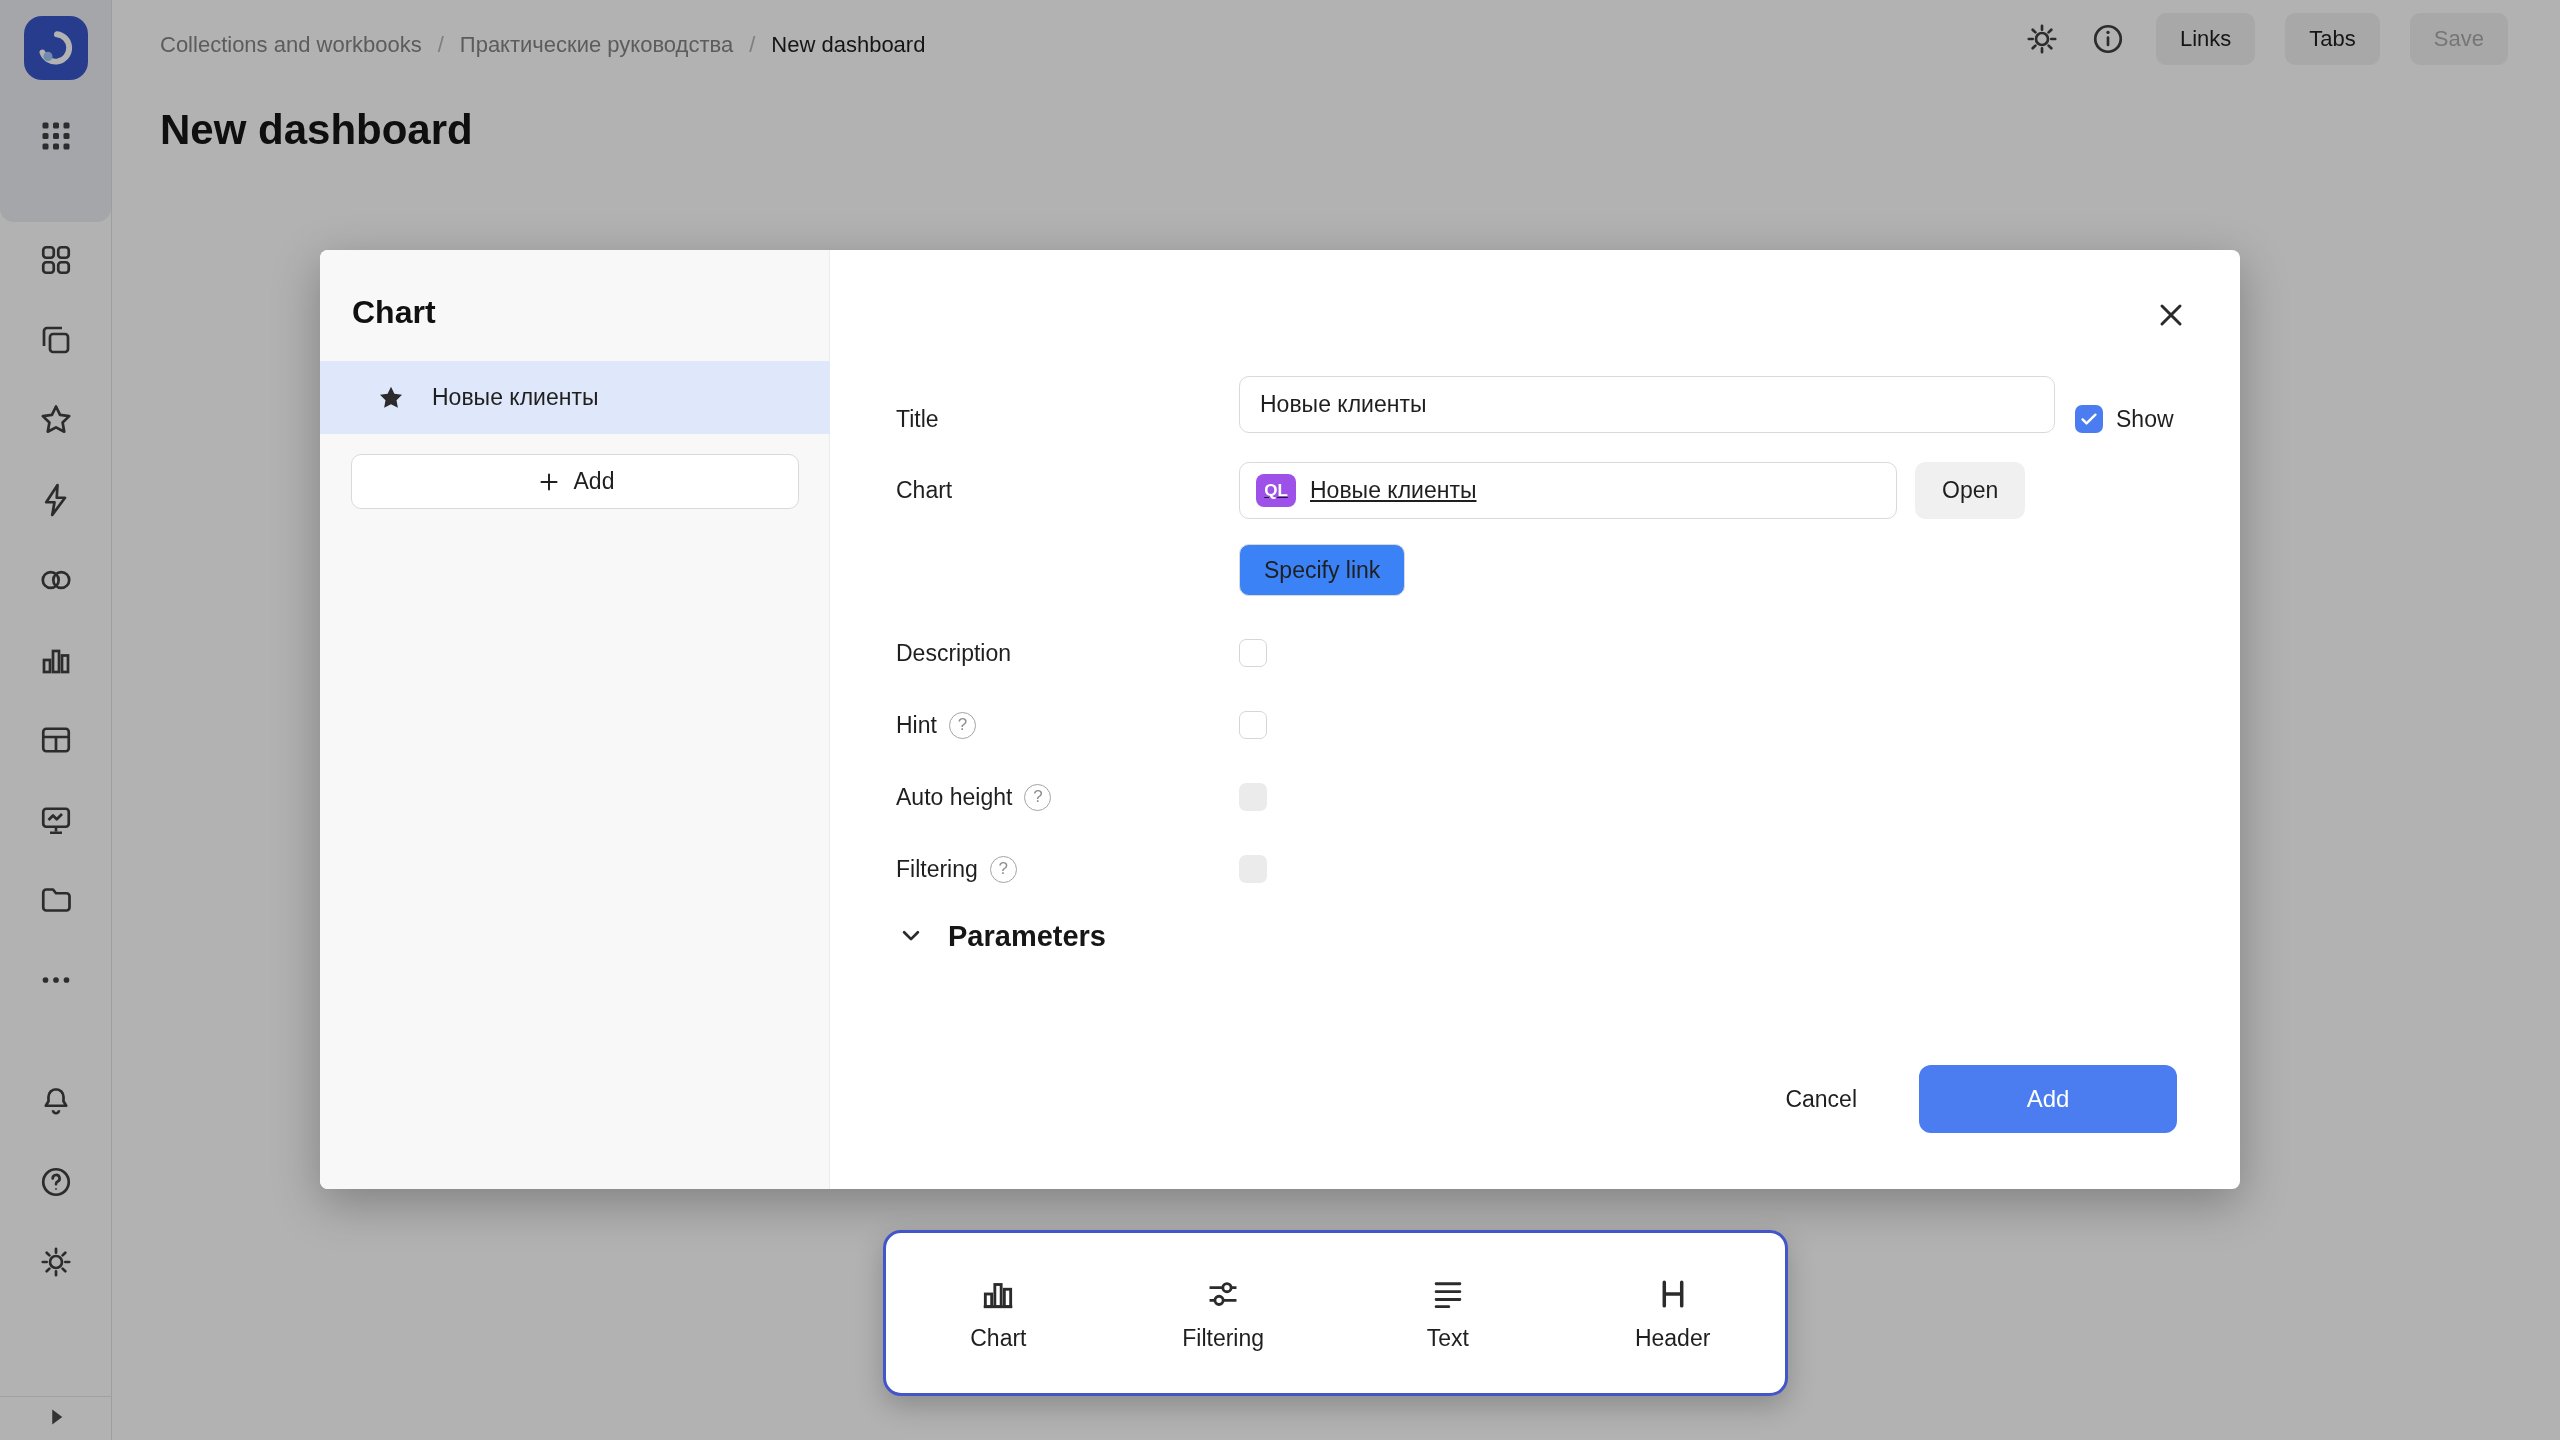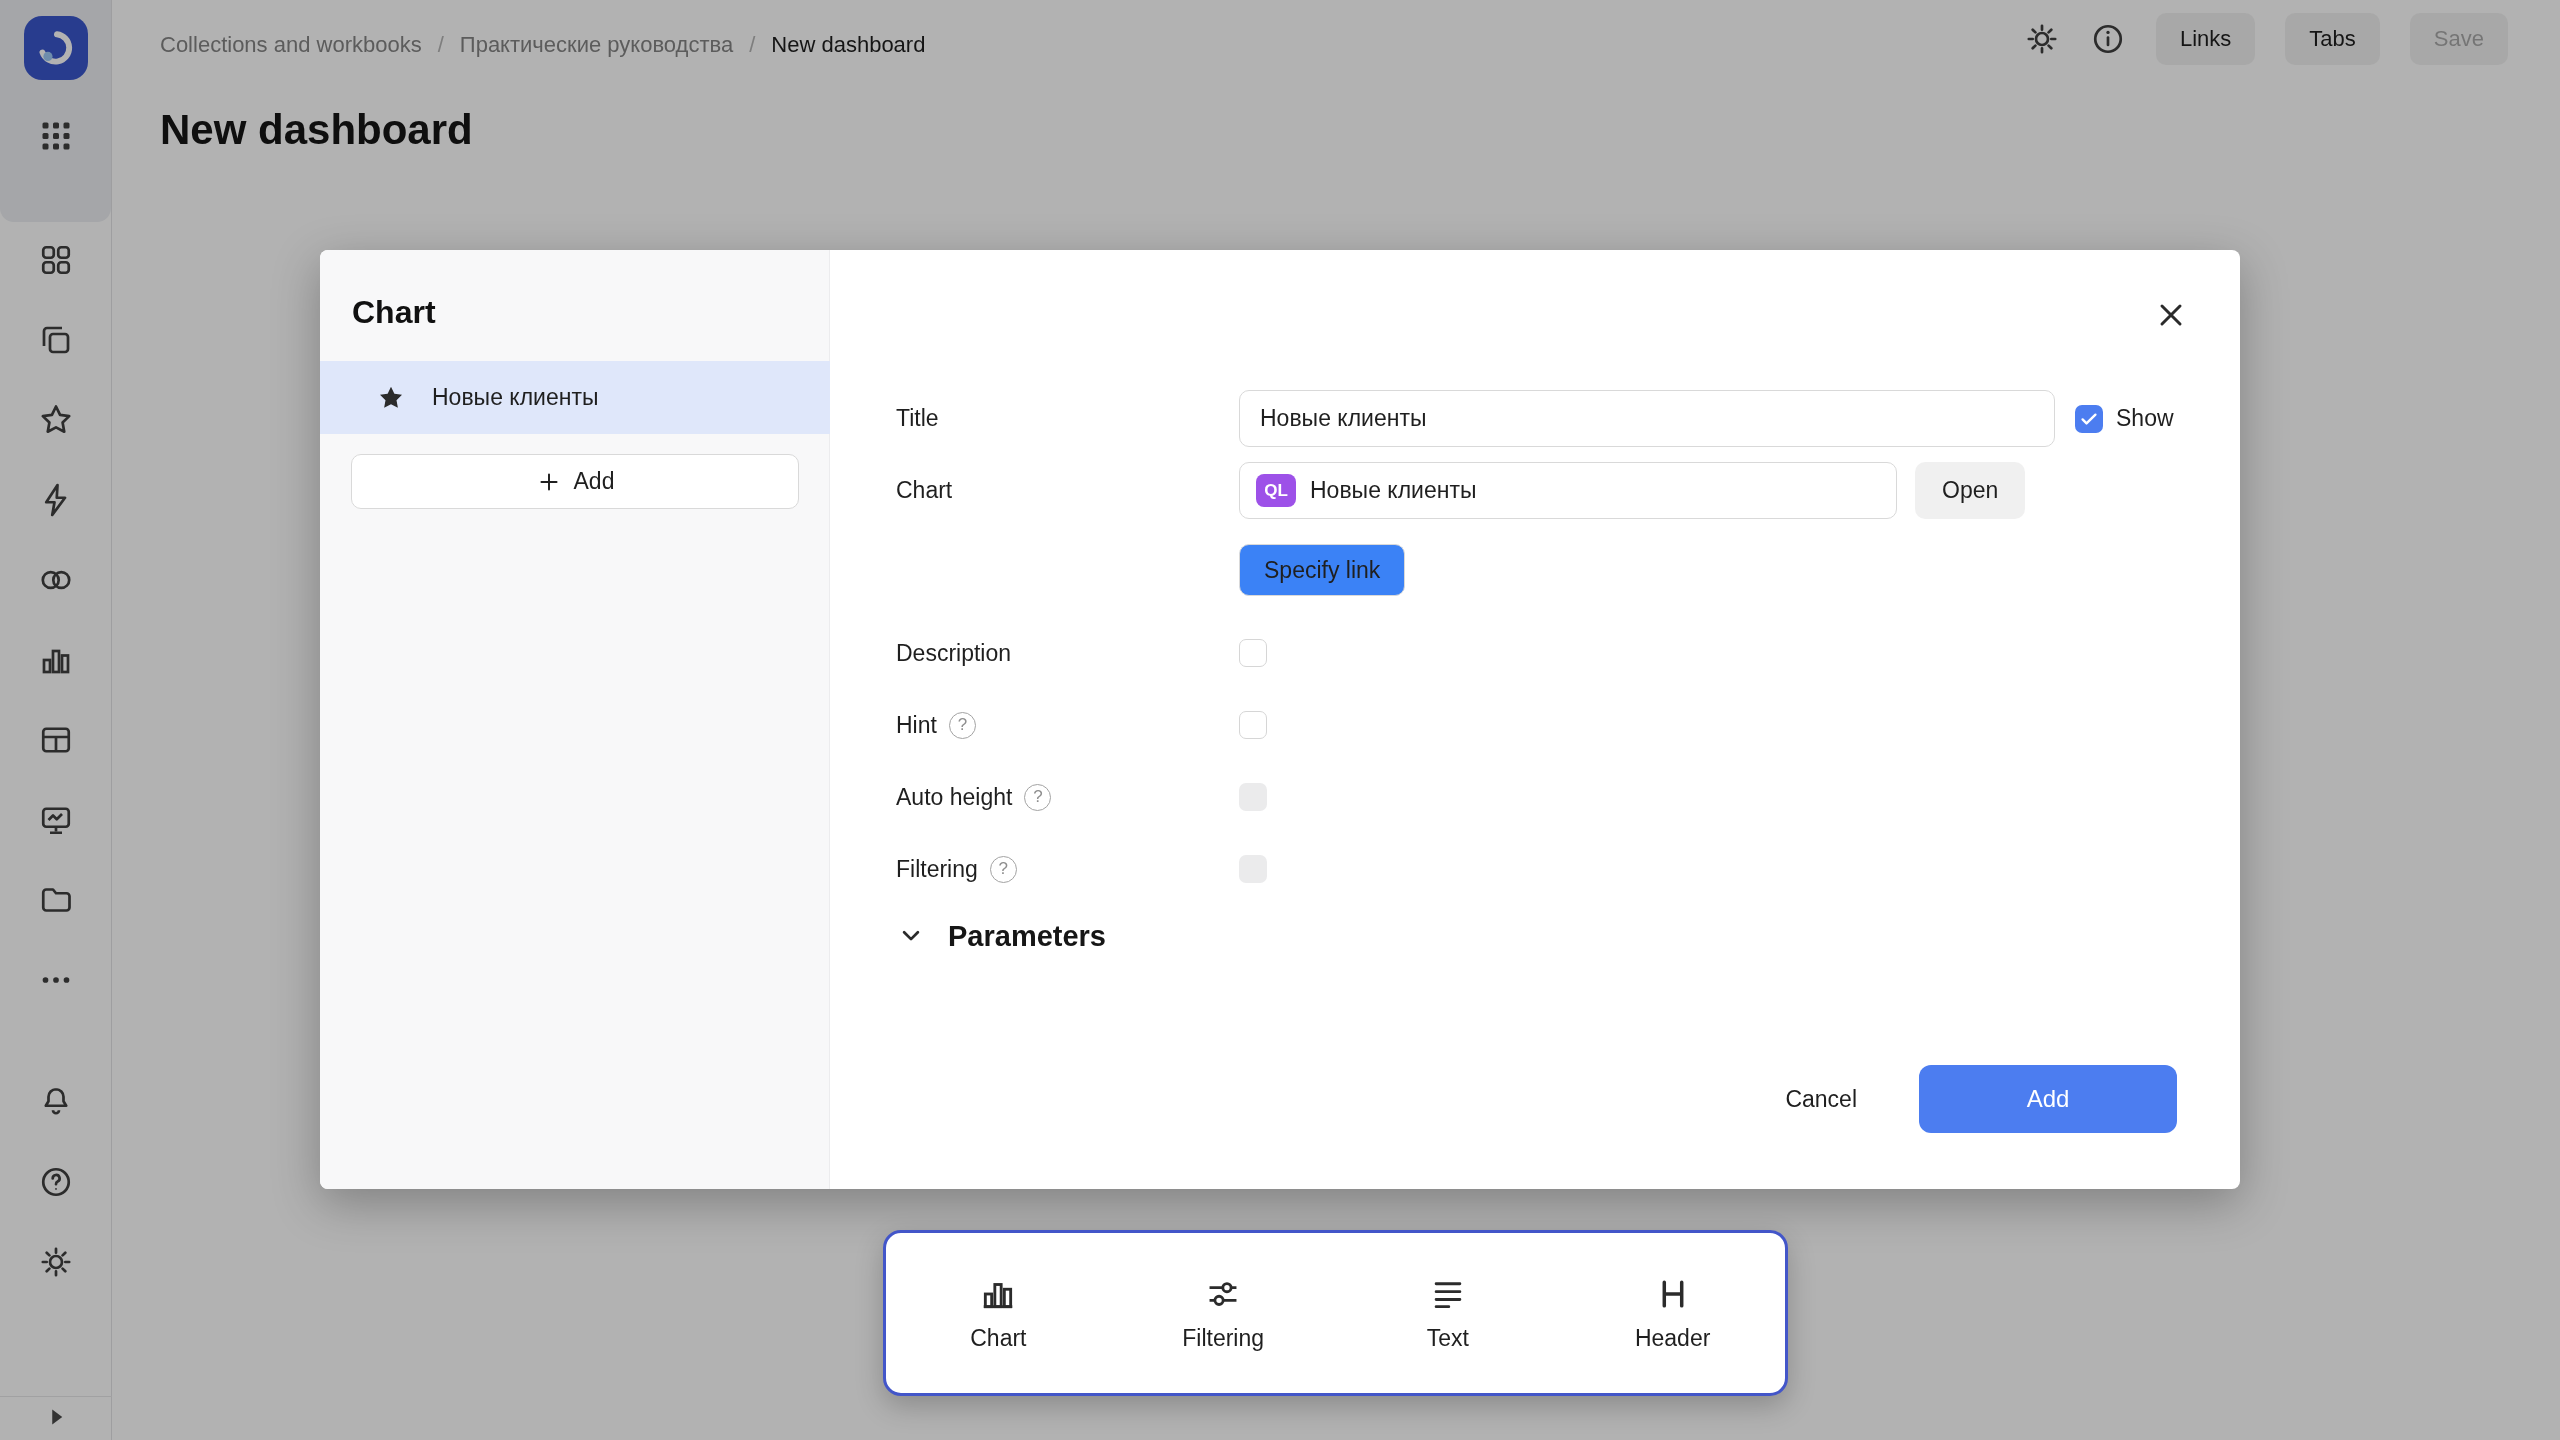--- a/index.html
+++ b/index.html
@@ -65,32 +65,32 @@
 
   .frow { position:absolute; left:66px; display:flex; align-items:center; }
   .flabel { width:343px; font-size:23px; color:#1f1f1f; display:flex; align-items:center; gap:12px; }
   .help { width:27px; height:27px; border:1.5px solid #a3a3a3; border-radius:50%;
     color:#8e8e8e; font-size:17px; display:flex; align-items:center; justify-content:center; cursor:pointer; }
 
   .text-input { height:57px; border:1px solid #d9d9d9; border-radius:10px; background:#fff;
     font-family:inherit; font-size:23px; color:#1f1f1f; padding:0 20px; outline:none; }
   .title-input { width:816px; }
 
-  .row-title { top:140px; }
+  .row-title { top:126px;align-items:flex-end; }
   .show-wrap { margin-left:20px; display:flex; align-items:center; gap:13px; font-size:23px; cursor:pointer; }
 
   .checkbox { width:28px; height:28px; border-radius:7px; flex:0 0 auto; cursor:pointer; }
   .checkbox.checked { background:#4c7df0; display:flex; align-items:center; justify-content:center; }
   .checkbox.unchecked { background:#fff; border:1.5px solid #d6d6d6; }
   .checkbox.disabled { background:#ebebec; border:none; cursor:default; }
 
   .row-chart { top:212px; }
   .chart-select { width:658px; height:57px; border:1px solid #d9d9d9; border-radius:10px;
     background:#fff; display:flex; align-items:center; padding:0 16px; gap:14px;
-    font-size:23px; cursor:pointer; }
+    font-size:23px; cursor:pointer;text-decoration:underline; }
   .ql-badge { width:40px; height:33px; border-radius:8px; background:#9d51e8; color:#fff;
     font-size:17px; font-weight:700; display:flex; align-items:center; justify-content:center; }
   .open-btn { margin-left:18px; height:57px; padding:0 27px; border:none; border-radius:10px;
     background:rgba(0,0,0,0.06); font-family:inherit; font-size:23px; color:#1f1f1f; cursor:pointer; }
 
   .row-specify { top:294px; left:409px; }
   .specify-btn { height:52px; padding:0 24px; border:1px solid #d9d9d9; border-radius:10px;
     background:#3b82f6; font-family:inherit; font-size:23px; color:#1f1f1f; cursor:pointer; }
 
   .row-desc { top:383px; height:40px; }

